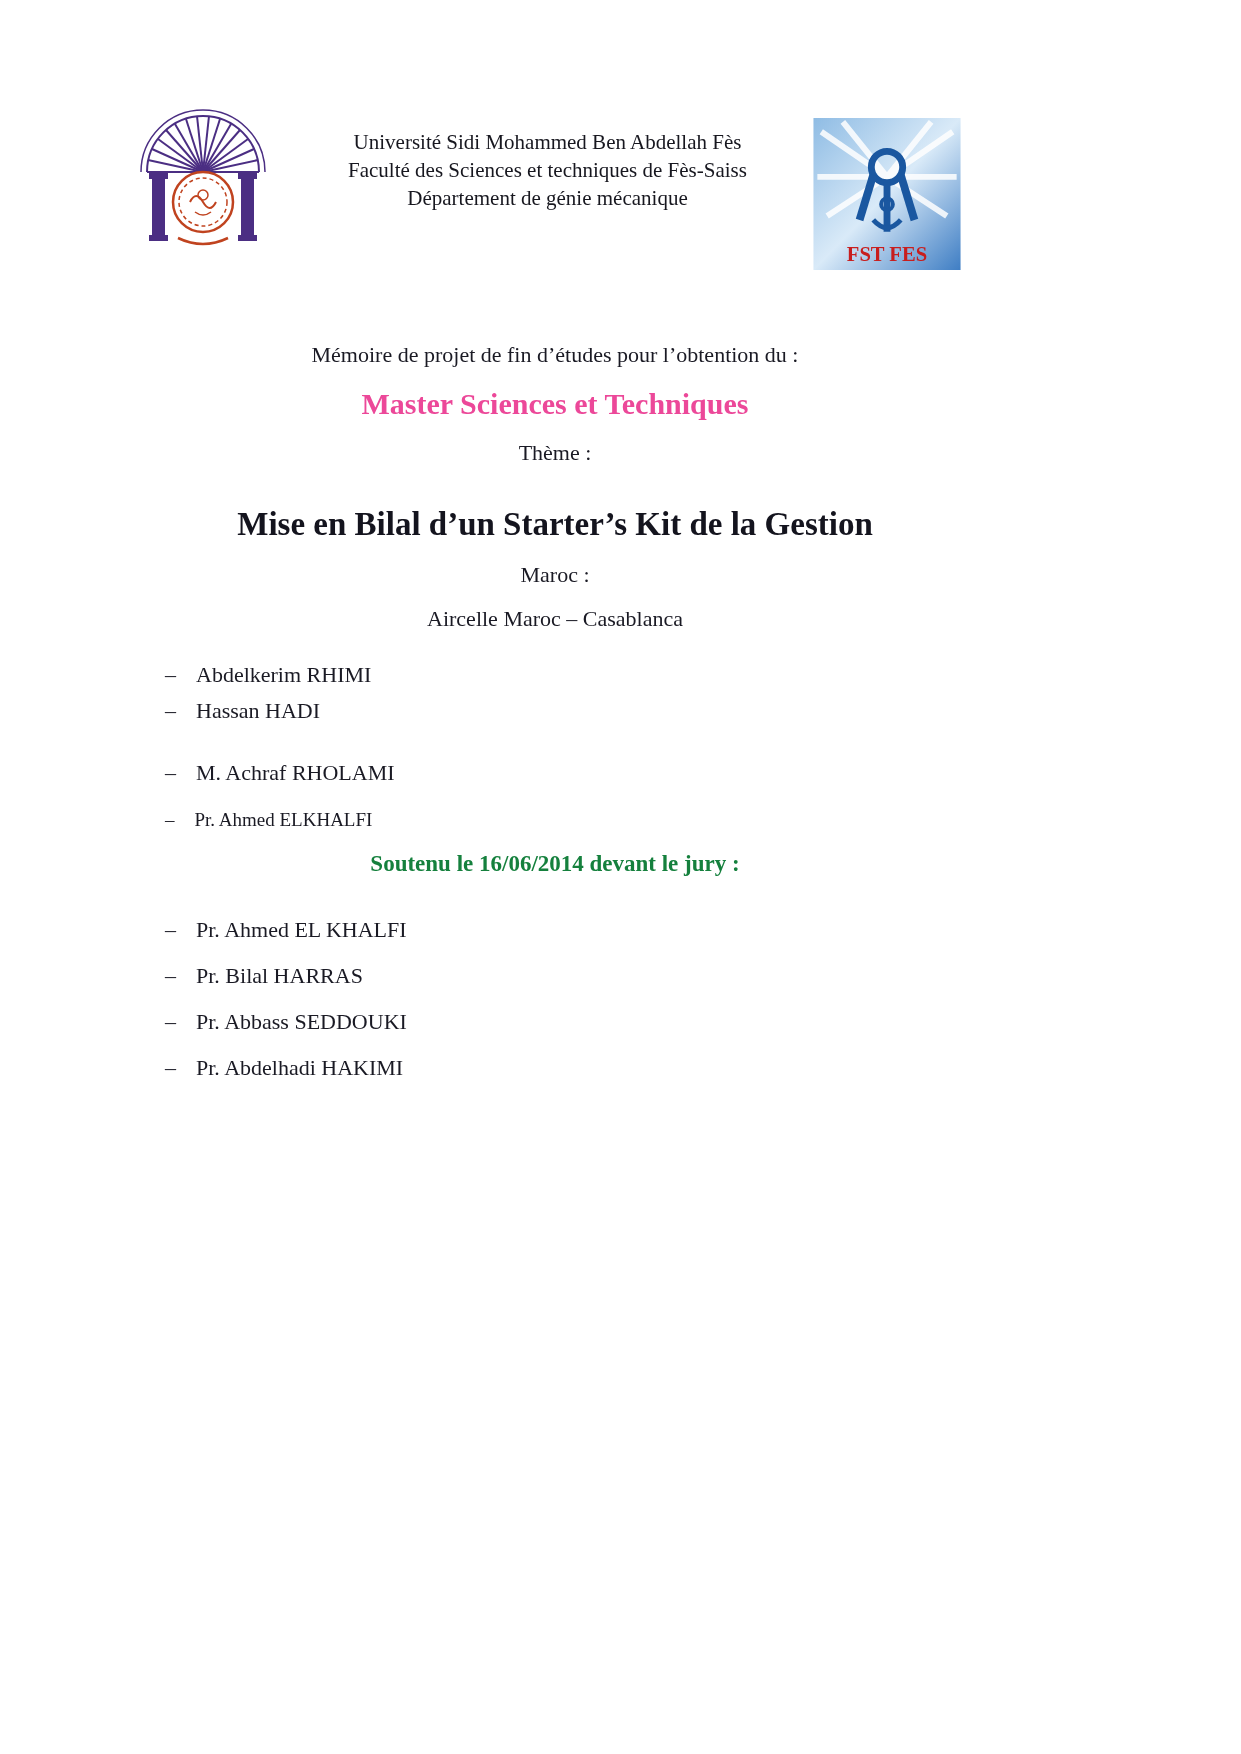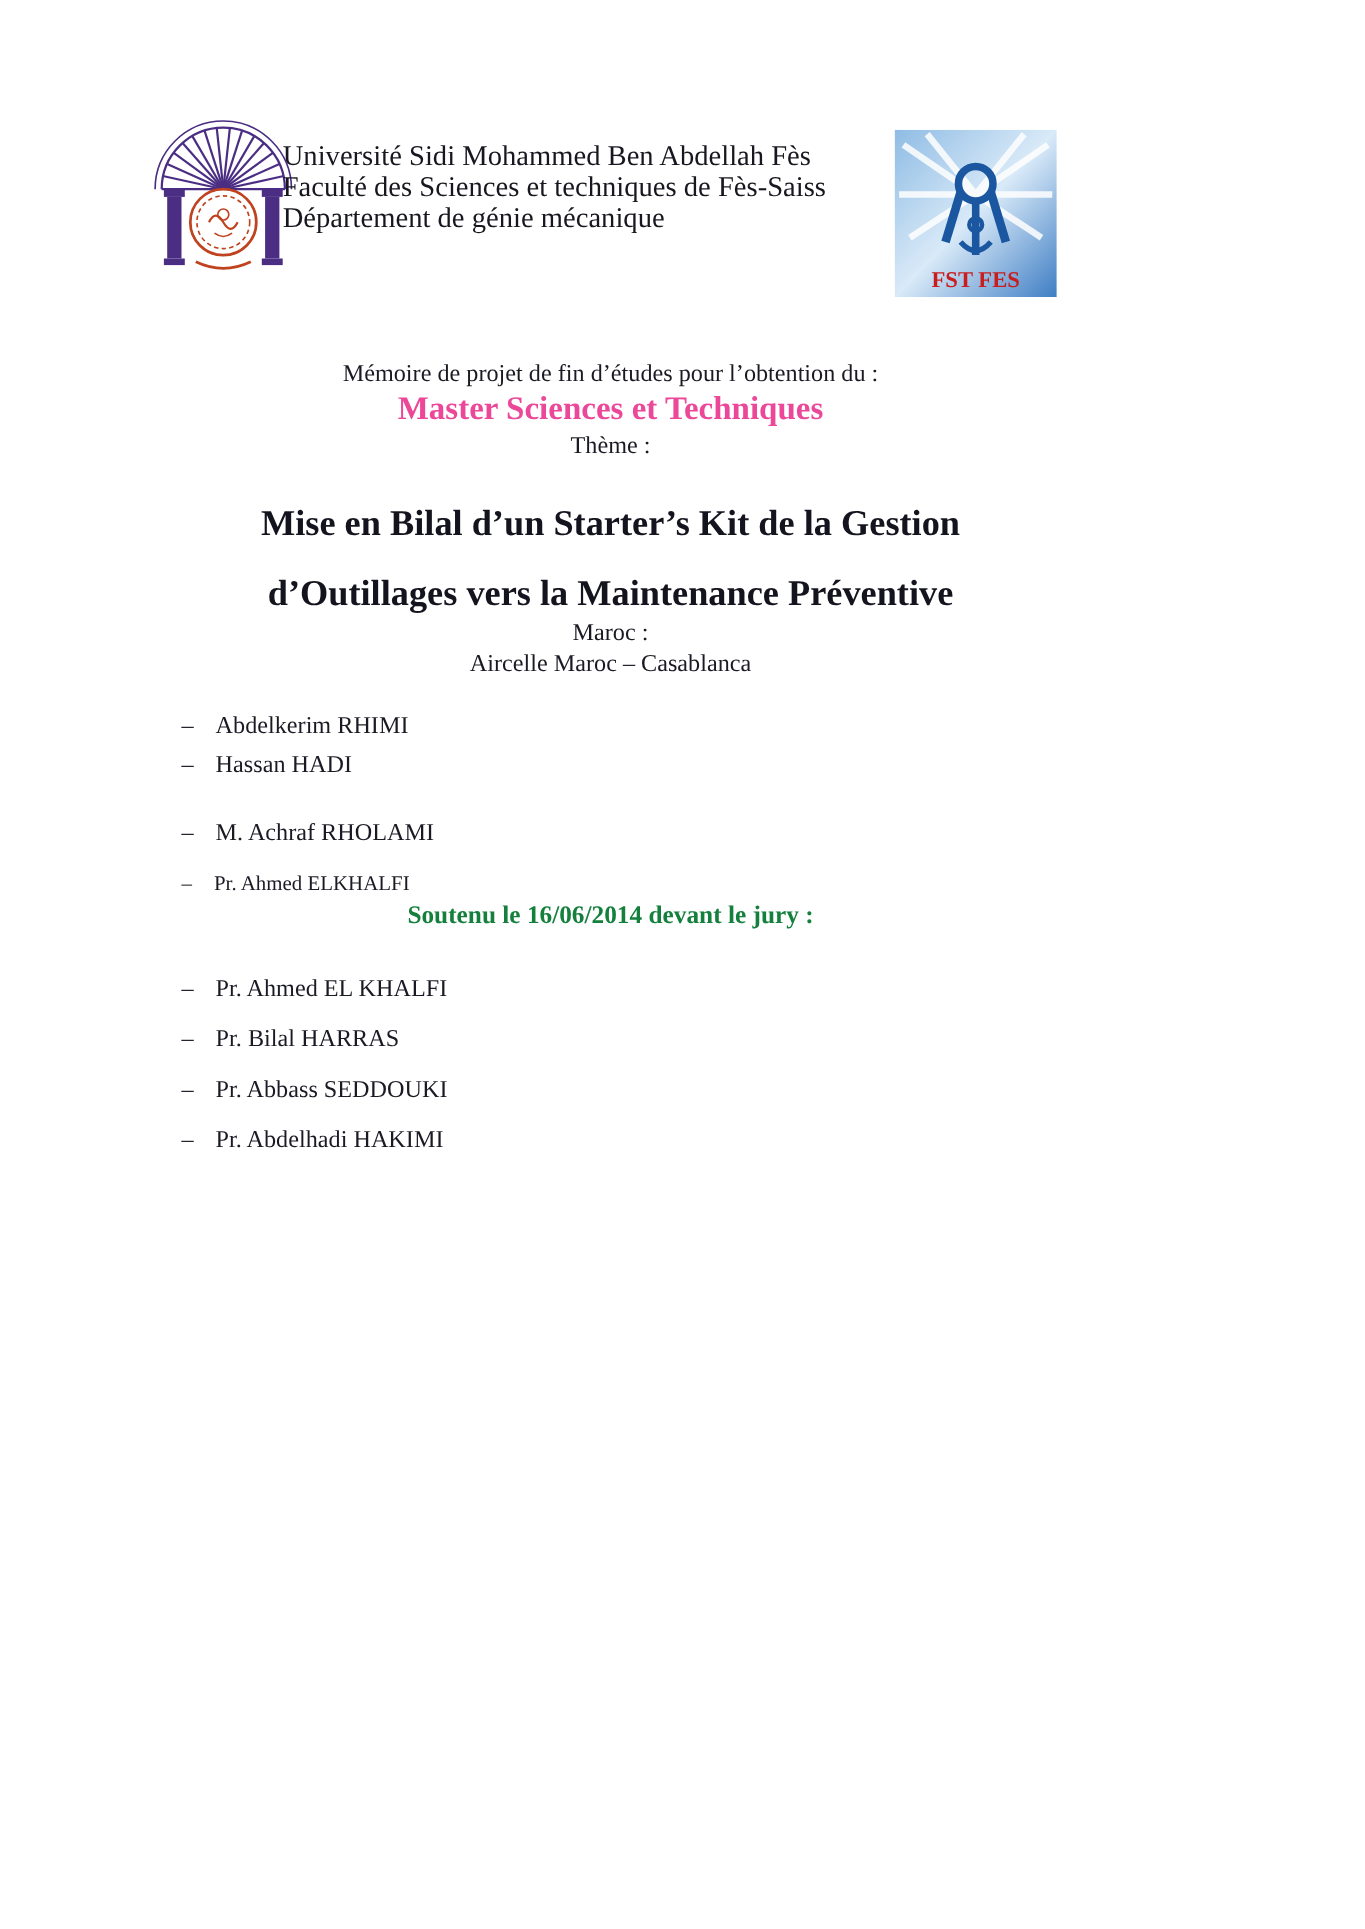--- a/index.html
+++ b/index.html
@@ -17,43 +17,44 @@
   
   .university-logo {
     position: absolute;
     left: 138px;
     top: 100px;
     width: 130px;
     height: 150px;
   }
   .header-text {
     position: absolute;
-    left: 257px;
+    left: 270px;
     top: 128px;
     width: 555px;
-    font-size: 26px;
+    text-align: center;
+    font-size: 21px;
     line-height: 28px;
     color: #17171f;
   }
   .fst-logo {
     position: absolute;
     left: 813px;
     top: 118px;
     width: 148px;
     height: 152px;
   }
 
   
   .content {
     position: absolute;
     top: 325px;
     left: 140px;
     width: 830px;
   }
-  .content p, .content h1, .content h2 { margin: 0; }
+  .content p, .content h1, .content h2 { margin: 16px; }
 
   .centered { text-align: center; }
 
   .intro {
     font-size: 22px;
     line-height: 28px;
   }
   .degree {
     margin-top: 34px;
     font-size: 30px;
@@ -201,21 +202,20 @@
   <main class="content">
 
     <p class="intro centered">Mémoire de projet de fin d’études pour l’obtention du :</p>
 
     <h1 class="degree centered">Master Sciences et Techniques</h1>
 
 
     <p class="theme-label centered">Thème :</p>
 
     <h1 class="thesis-title first centered">Mise en Bilal d’un Starter’s Kit de la Gestion</h1>
-    <h1 class="thesis-title second centered">d’Outillages vers la Maintenance Préventive</h1>
 
     <p class="lieu-label centered">Maroc :</p>
 
     <p class="place centered">Aircelle Maroc – Casablanca</p>
 
 
     <ul class="dash-list presenters">
       <li>
         <span class="dash">–</span>
         <span>Abdelkerim RHIMI</span>

